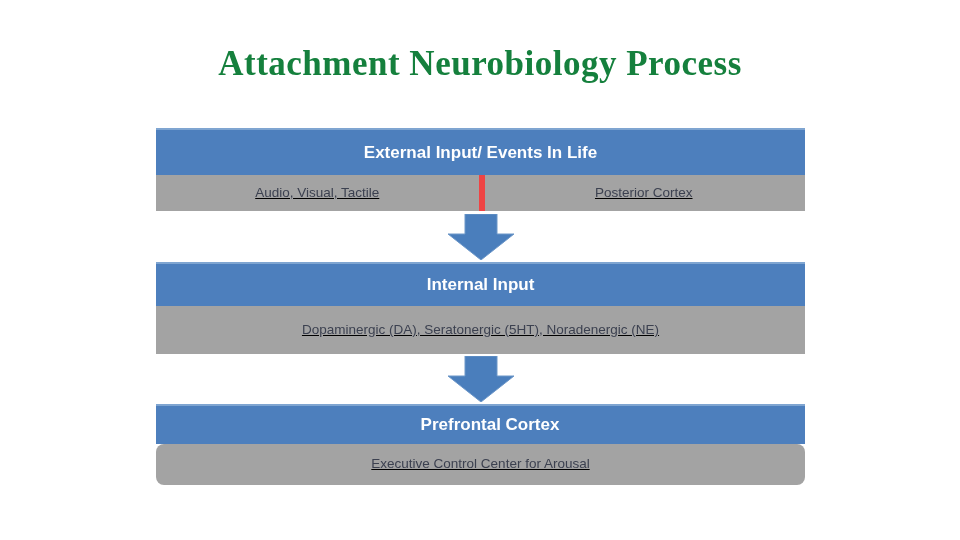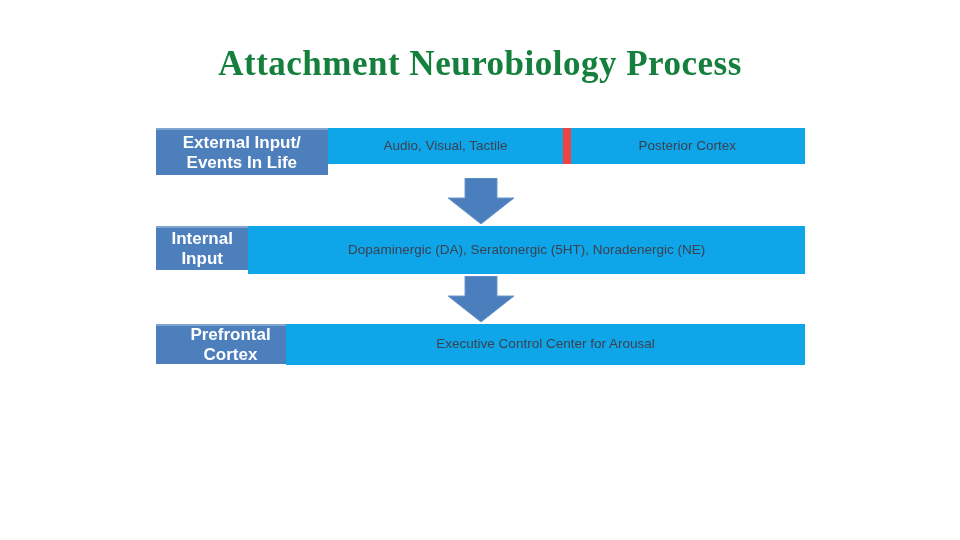--- a/index.html
+++ b/index.html
@@ -21,52 +21,53 @@
     color:#15803d;
     letter-spacing:0.5px;
   }
   .diagram{
     position:absolute;
     left:156px;top:128px;
     width:649px;
     display:flex;
     flex-direction:column;
   }
-  .block{display:flex;}
+  .block{display:flex;flex-direction:column;}
   .block-header{
     background:#4d7fbd;
     border-top:2px solid #7fa5d1;
     color:#ffffff;
     font-size:17px;
     font-weight:600;
     display:flex;align-items:center;justify-content:center;
     text-align:center;
   }
   .b1 .block-header{height:45px;}
   .b2 .block-header{height:42px;}
   .b3 .block-header{height:38px;padding-left:19px;}
   .block-body{
-    background:#0ea5e9;
+    background:#a3a3a3;
     display:flex;
     width:100%;
+    text-decoration:underline;
   }
   .b1 .block-body{height:36px;}
   .b2 .block-body{height:48px;}
-  .b3 .block-body{height:41px;}
+  .b3 .block-body{height:41px;border-radius:8px;}
   .cell{
     flex:1 1 0;
     display:flex;align-items:center;justify-content:center;
     text-align:center;
     color:#3c4150;
     font-size:13.5px;
     line-height:1.25;
     padding:0 26px;
   }
   .cell + .cell{
-    border-left:8px solid #ef4444;
+    border-left:6px solid #ef4444;
     padding-left:24px;
   }
   .arrow-gap{
     display:flex;align-items:center;justify-content:center;
   }
   .gap1{height:51px;}
   .gap2{height:50px;}
   .arrow-gap svg{display:block;}
 </style>
 </head>

